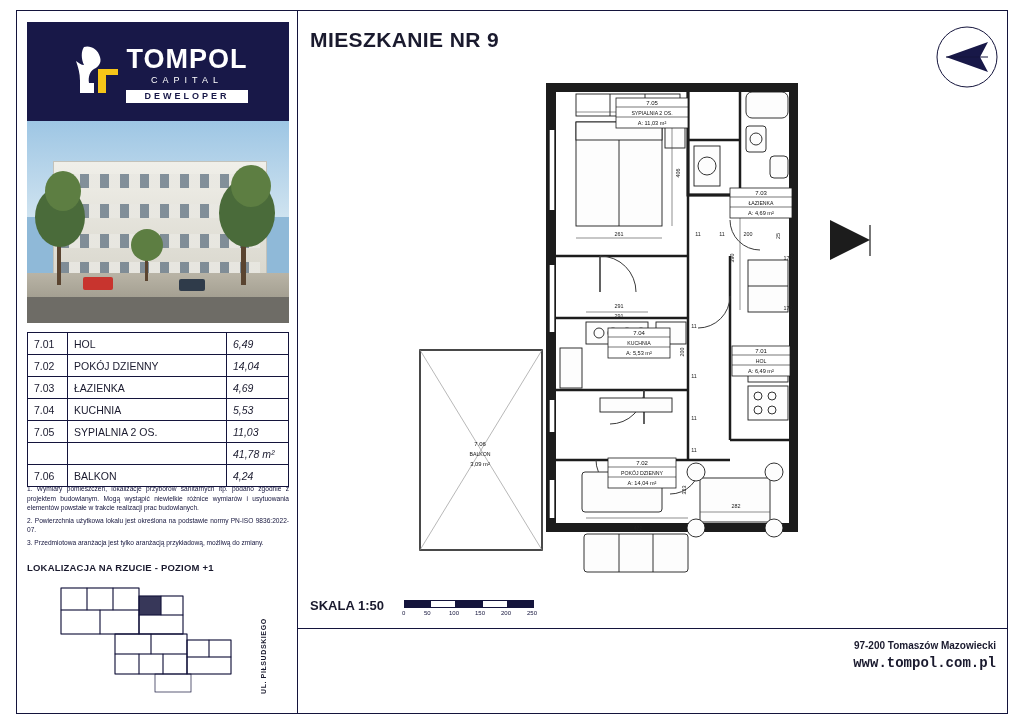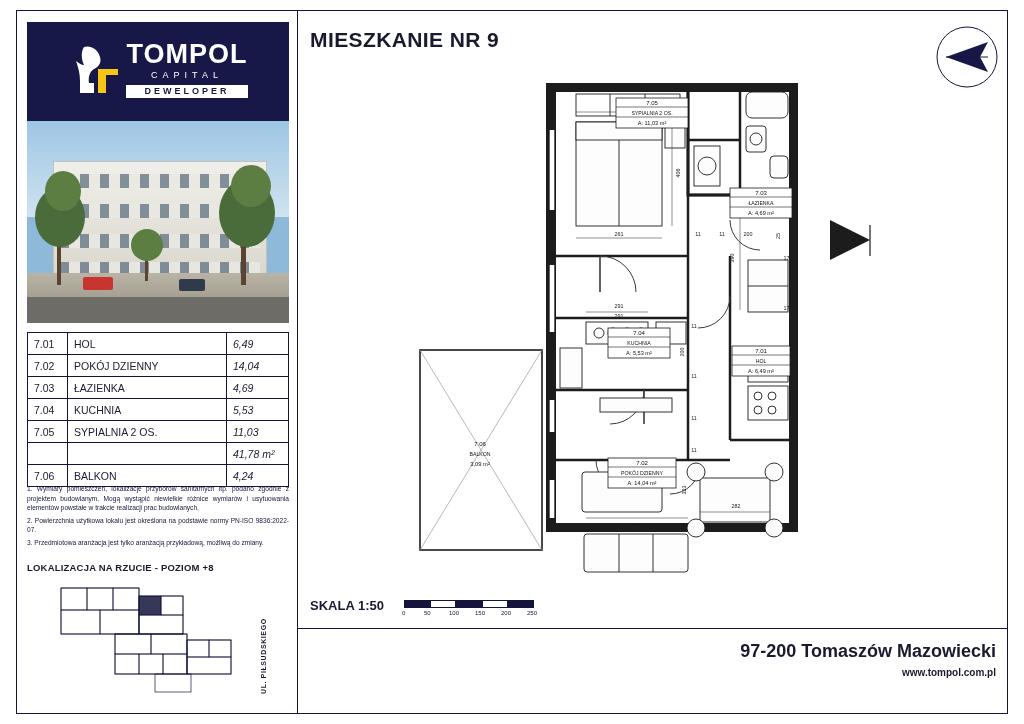--- a/index.html
+++ b/index.html
@@ -22,21 +22,21 @@
   }
   
   .leftpanel {
     position:absolute; left:27px; top:22px; width:262px; height:672px;
   }
   .logo-box {
     position:absolute; left:0; top:0; width:262px; height:99px;
     background:#181848;
     display:flex; align-items:center; justify-content:center;
   }
-  .logo-inner { display:flex; align-items:flex-start; gap:2px; }
+  .logo-inner { display:flex; align-items:flex-end; gap:2px; }
   .logo-horse { width:56px; height:62px; position:relative; }
   .logo-horse svg { display:block; }
   .logo-text { color:#fff; line-height:1; }
   .logo-title {
     font-size:27px; font-weight:bold; letter-spacing:1px;
   }
   .logo-sub {
     font-size:9px; letter-spacing:5px; text-align:center; margin-top:3px;
   }
   .logo-dev {
@@ -114,22 +114,22 @@
   .scale-bar .bar { position:absolute; top:0; height:8px; border:1px solid #14143c; }
   .scale-bar .tick { position:absolute; top:10px; font-size:6px; color:#14143c; }
   
   .hline {
     position:absolute; left:297px; top:628px; width:711px; height:1px; background:#14143c;
   }
   .addr {
     position:absolute; right:28px; top:638px; text-align:right; line-height:1.5;
   }
   .addr .l1 { font-size:13.5px; font-weight:bold; }
-  .addr .l2 { font-size:18px; font-weight:bold; }
-  .addr .l3 { font-size:10px; font-weight:bold; }
+  .addr .l2 { font-size:10px; font-weight:bold; }
+  .addr .l3 { font-size:14px; font-weight:bold;font-family:Liberation Mono, monospace; }
 </style>
 </head>
 <body>
 
 <div class="page">
   <div class="frame"></div>
 
   <div class="leftpanel">
 
     <div class="logo-box">
@@ -212,21 +212,21 @@
         </tbody>
       </table>
     </div>
 
     <div class="notes">
       <p>1. Wymiary pomieszczeń, lokalizacje przyborów sanitarnych itp. podano zgodnie z projektem budowlanym. Mogą wystąpić niewielkie różnice wymiarów i usytuowania elementów powstałe w trakcie realizacji prac budowlanych.</p>
       <p>2. Powierzchnia użytkowa lokalu jest określona na podstawie normy PN-ISO 9836:2022-07.</p>
       <p>3. Przedmiotowa aranżacja jest tylko aranżacją przykładową, możliwą do zmiany.</p>
     </div>
 
-    <div class="loc-title">LOKALIZACJA NA RZUCIE - POZIOM +8</div>
+    <div class="loc-title">LOKALIZACJA NA RZUCIE - POZIOM +1</div>
     <div class="loc-map">
       <svg width="196" height="120" viewBox="0 0 196 120">
         <g stroke="#14143c" fill="none" stroke-width="0.7">
           <rect x="6" y="10" width="78" height="46"></rect>
           <rect x="6" y="10" width="26" height="22"></rect>
           <rect x="32" y="10" width="26" height="22"></rect>
           <rect x="58" y="10" width="26" height="22"></rect>
           <rect x="6" y="32" width="39" height="24"></rect>
           <rect x="45" y="32" width="39" height="24"></rect>
           <rect x="84" y="18" width="44" height="38"></rect>

